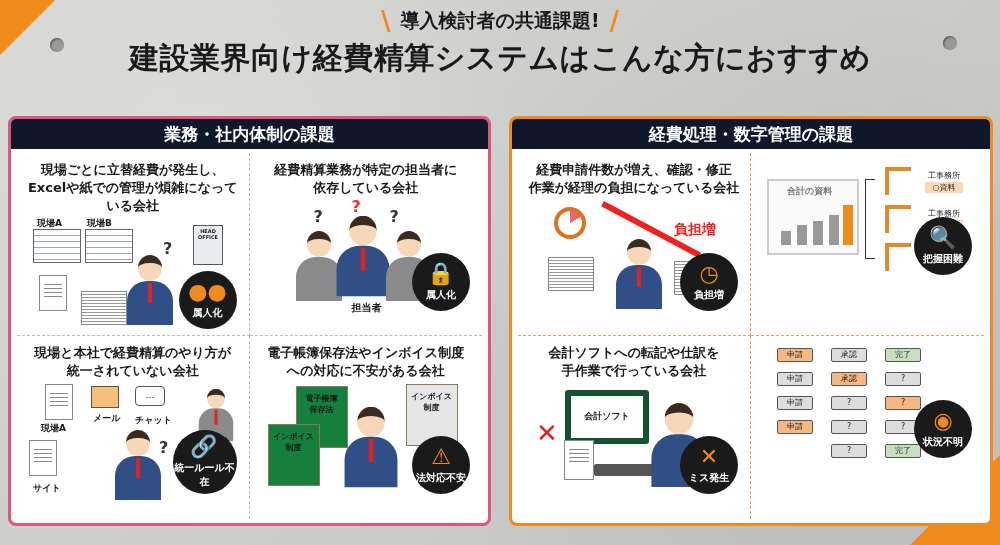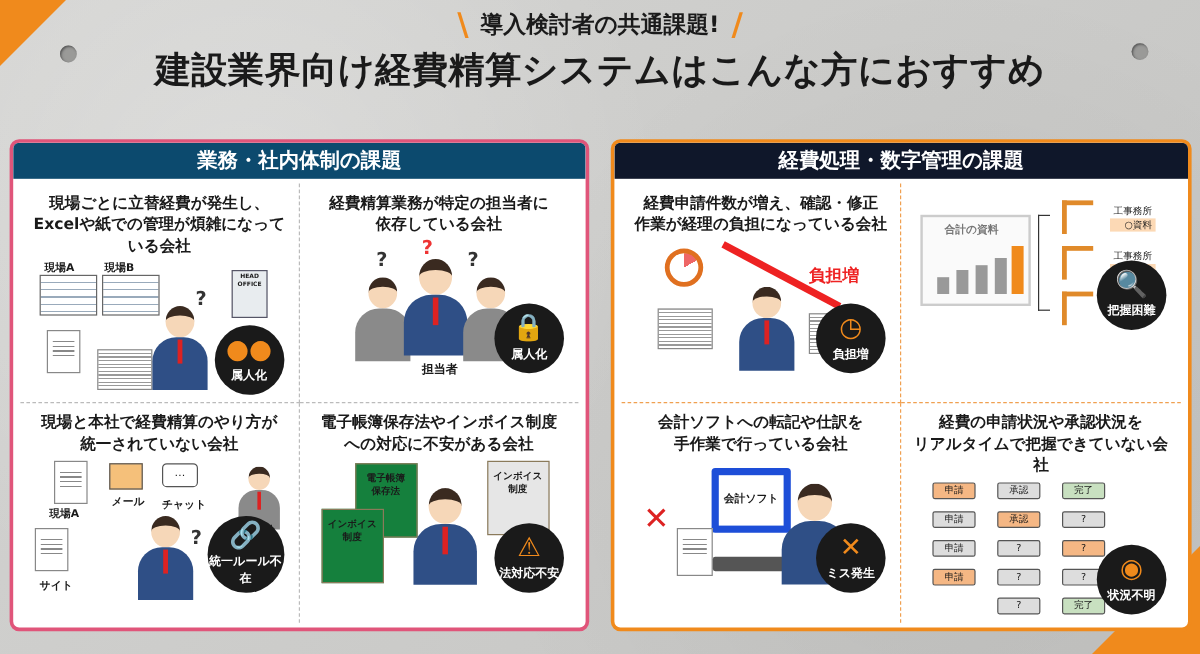--- a/index.html
+++ b/index.html
@@ -14,21 +14,21 @@
 .header{position:absolute;left:0;top:6px;width:1000px;text-align:center}
 .eyebrow{font-size:19px;font-weight:bold;display:flex;justify-content:center;align-items:center;gap:10px;height:30px}
 .slash{color:#f08a1c;font-size:26px;font-weight:bold}
 .title{font-size:30px;font-weight:bold;display:inline-block;position:relative;margin-top:2px;letter-spacing:.5px}
 .title::after{content:"";position:absolute;left:-6px;right:-6px;bottom:2px;height:10px;background:#f08a1c;z-index:-1}
 .subtitle{font-size:17px;font-weight:bold;margin-top:4px}
 .panel{position:absolute;top:116px;height:410px;border-radius:8px;background:#fff;overflow:hidden}
 .panel.left{left:8px;width:483px;border:3px solid #e0557a}
 .panel.right{left:509px;width:484px;border:3px solid #f08a1c}
 .ph{height:30px;color:#fff;font-size:17px;font-weight:bold;text-align:center;line-height:30px}
-.left .ph{background:#0c4a6e}
+.left .ph{background:#0f172a}
 .right .ph{background:#0f172a}
 .grid{display:grid;grid-template-columns:1fr 1fr;grid-template-rows:1fr 1fr;height:374px;padding:4px 6px}
 .cell{position:relative;padding:8px 6px 4px;text-align:center}
 .cell.c0{border-right:1px dashed #bbb;border-bottom:1px dashed #bbb}
 .cell.c1{border-bottom:1px dashed #bbb}
 .cell.c2{border-right:1px dashed #bbb}
 .right .cell.c0,.right .cell.c1{border-bottom-color:#f0a050}
 .right .cell.c0,.right .cell.c2{border-right-color:#f0a050}
 .ct{font-size:13px;font-weight:bold;line-height:18px;white-space:pre-line}
 .illus{position:relative;height:112px;margin-top:4px}
@@ -44,21 +44,21 @@
 .sheet{position:absolute;width:48px;height:34px;border:1px solid #666;background:repeating-linear-gradient(#fff 0 5px,#9ab 5px 6px)}
 .stack{position:absolute;width:46px;height:34px;background:repeating-linear-gradient(#fff 0 2px,#999 2px 3px);border:1px solid #888}
 .lbl{position:absolute;font-size:9px;font-weight:bold}
 .qm{position:absolute;font-weight:bold;font-size:16px;color:#333}
 .scroll{position:absolute;width:52px;height:62px;background:#15803d;border:1px solid #8a7a5a;font-size:8px;font-weight:bold;padding-top:6px;text-align:center}
 .flow{position:absolute;left:20px;top:0}
 .fb{position:absolute;width:36px;height:14px;border:1px solid #555;border-radius:2px;font-size:8px;font-weight:normal;line-height:12px;text-align:center;background:#ddd}
 .fb.o{background:#f5b784}
 .fb.g{background:#c8e0c0}
 .tower{position:absolute;width:26px;height:28px;border-left:4px solid #e08a2a;border-top:4px solid #e08a2a}
-.tag{position:absolute;font-size:8px;text-align:right}
+.tag{position:absolute;font-size:8px;text-align:center}
 .tag span{display:block;background:#fcd9b5;padding:0 3px;margin-top:1px}
 .chart{position:absolute;left:10px;top:14px;width:92px;height:76px;border:2px solid #ccc;background:#fafafa}
 .bar{position:absolute;bottom:8px;width:10px;background:#999}
 </style>
 </head>
 <body>
 
 <div class="bg"></div>
 <div class="tri-tl"></div>
 <div class="tri-br"></div>
@@ -230,38 +230,36 @@
             <span class="bi">🔍</span>
             <span>把握困難</span>
           </div>
       </div>
     </div>
     <div class="cell c2">
       <div class="ct">会計ソフトへの転記や仕訳を
 手作業で行っている会社</div>
       <div class="illus">
         <div style="position:absolute;left:12px;top:34px;color:#d22;font-size:26px;font-weight:bold">✕</div>
-        <div style="position:absolute;left:69px;top:6px;width:66px;height:54px;background:#1d4ed8;border-radius:3px;padding:6px">
+        <div style="position:absolute;left:41px;top:6px;width:84px;height:54px;background:#14532d;border-radius:3px;padding:6px">
           <div style="background:#fff;height:100%;font-size:9px;font-weight:bold;line-height:40px;text-align:center">会計ソフト</div>
         </div>
         <div class="doc" style="left:40px;top:56px;width:30px;height:40px"></div>
         <div style="position:absolute;left:70px;top:80px;width:70px;height:12px;background:#555;border-radius:2px"></div>
         <div class="person" style="left:132px;top:26px;transform:scale(1.2)">
             <div class="head"></div>
             <div class="body"></div>
           </div>
         <div class="badge">
             <span class="bi">✕</span>
             <span>ミス発生</span>
           </div>
       </div>
     </div>
     <div class="cell c3">
-      <div class="ct">経費の申請状況や承認状況を
-リアルタイムで把握できていない会社</div>
       <div class="illus">
         <div class="flow">
           <div class="fb o" style="left:0;top:0">申請</div>
           <div class="fb" style="left:0;top:24px">申請</div>
           <div class="fb" style="left:0;top:48px">申請</div>
           <div class="fb o" style="left:0;top:72px">申請</div>
           <div class="fb" style="left:54px;top:0">承認</div>
           <div class="fb o" style="left:54px;top:24px">承認</div>
           <div class="fb" style="left:54px;top:48px">?</div>
           <div class="fb" style="left:54px;top:72px">?</div>

